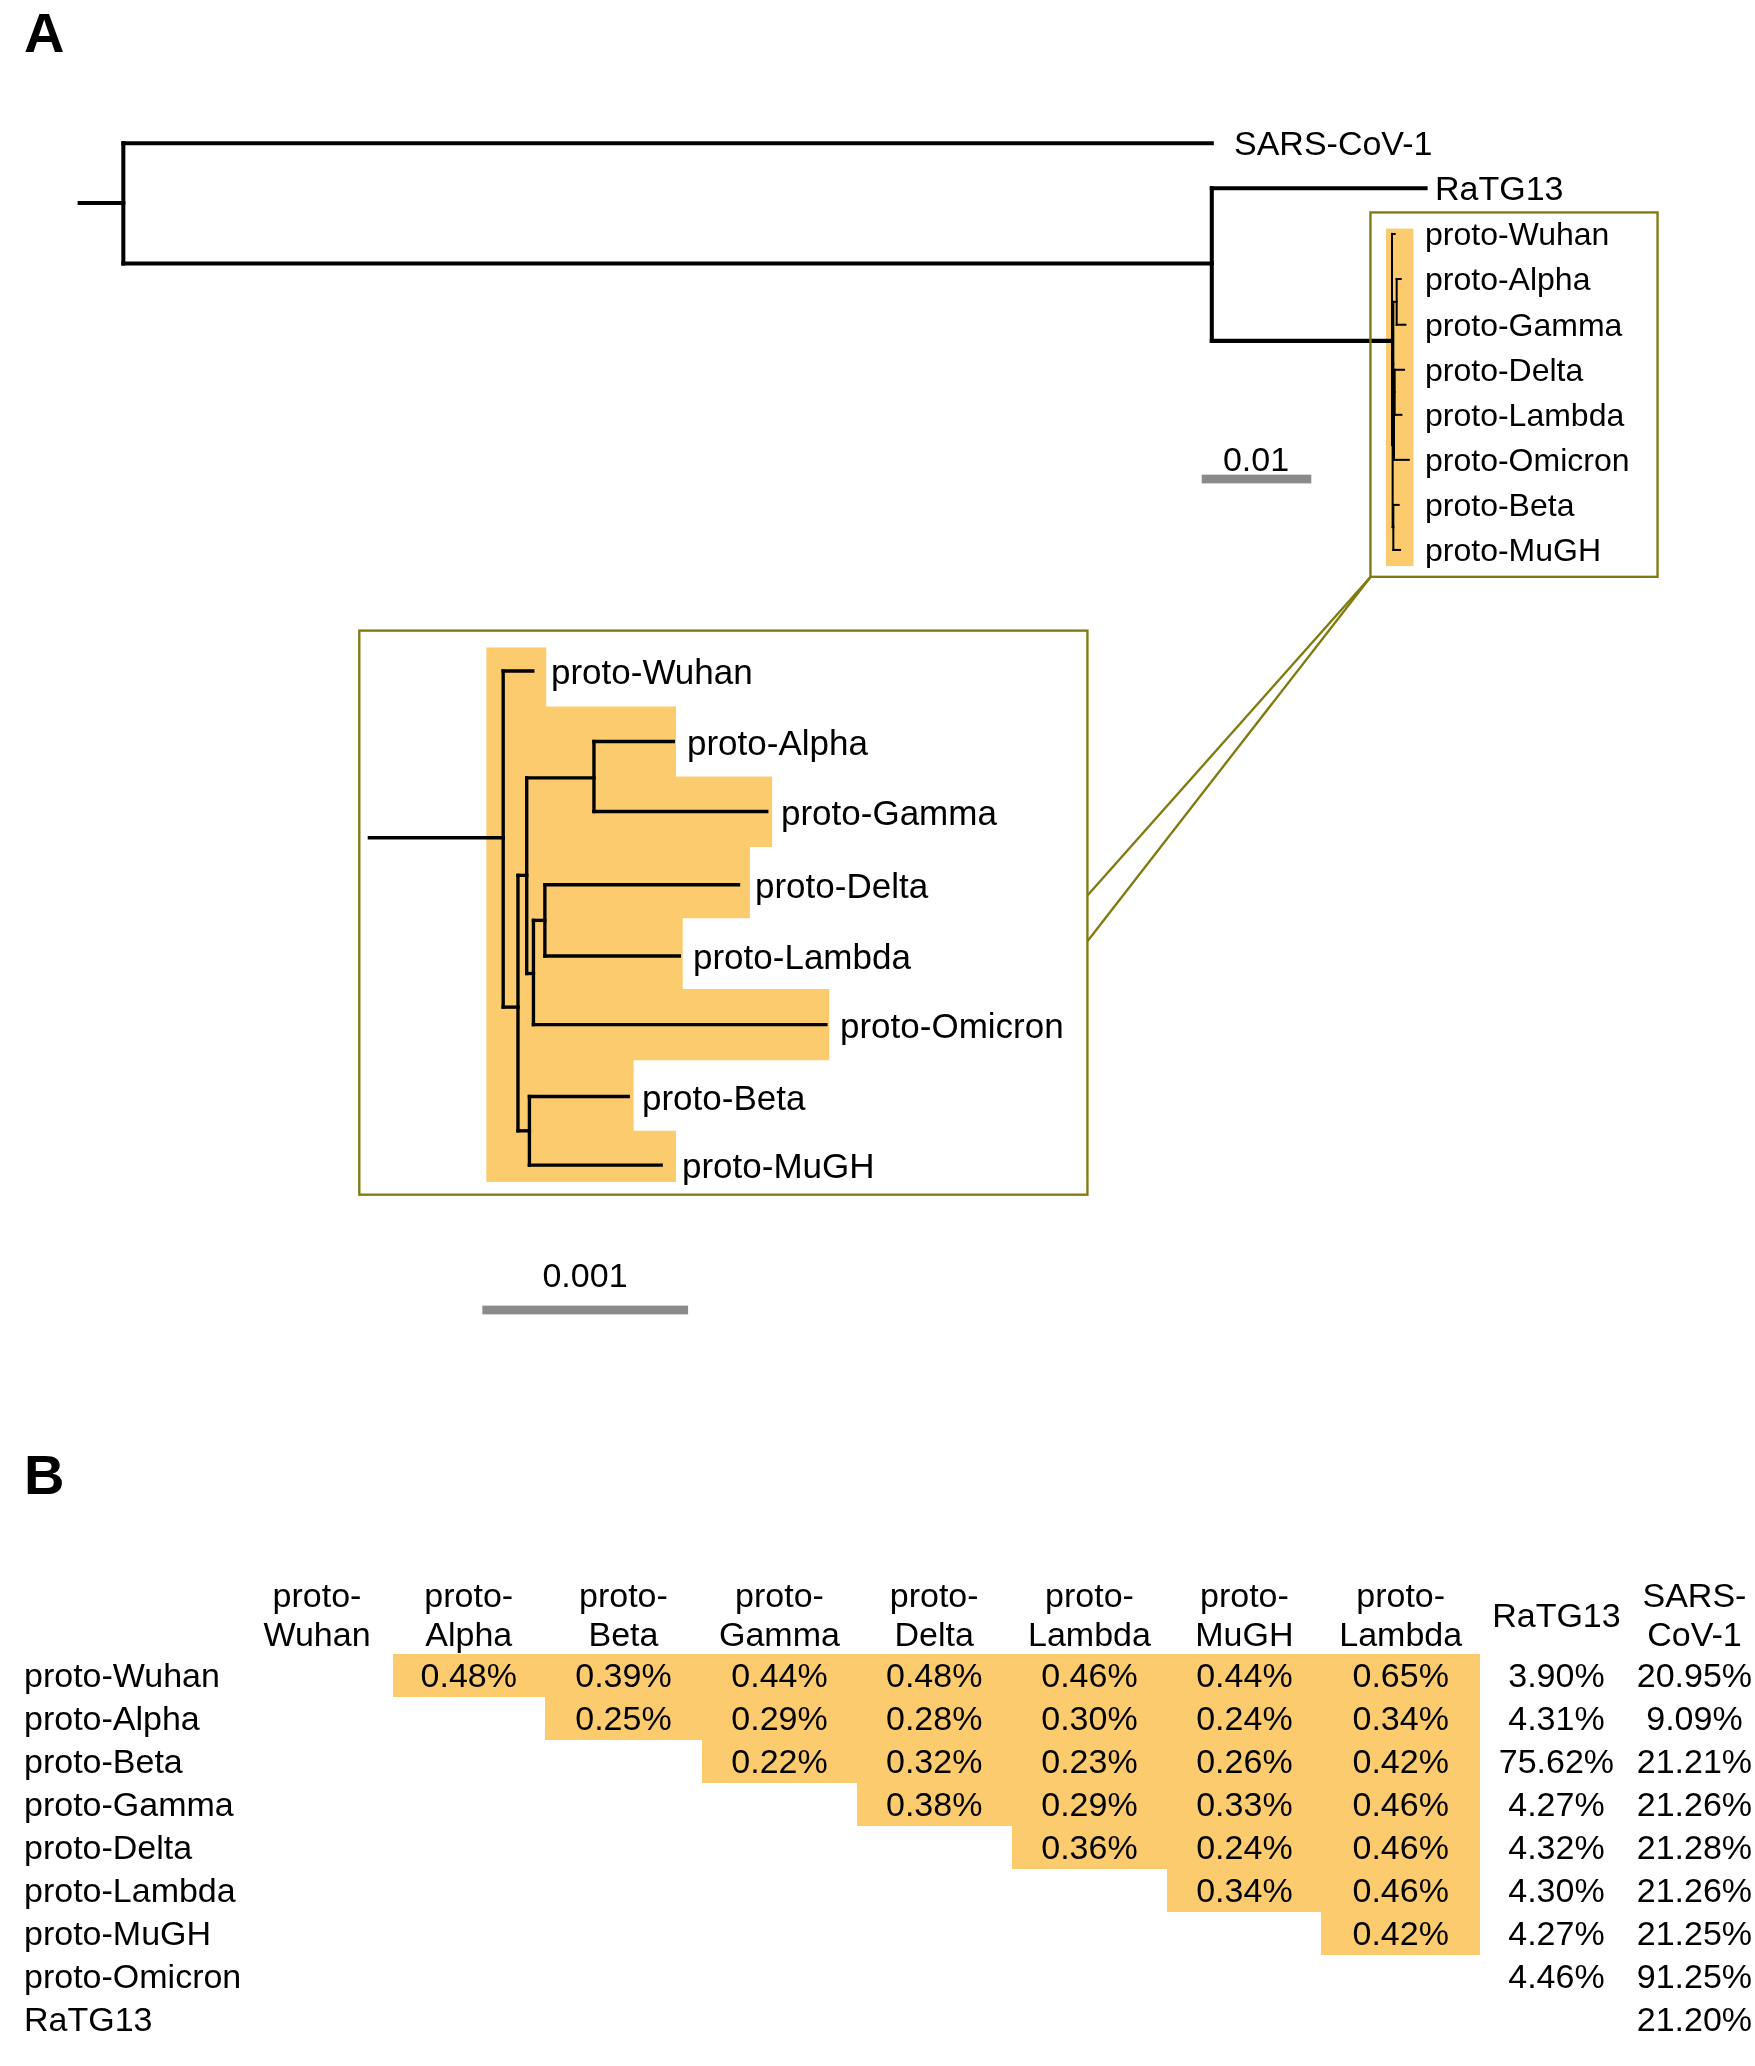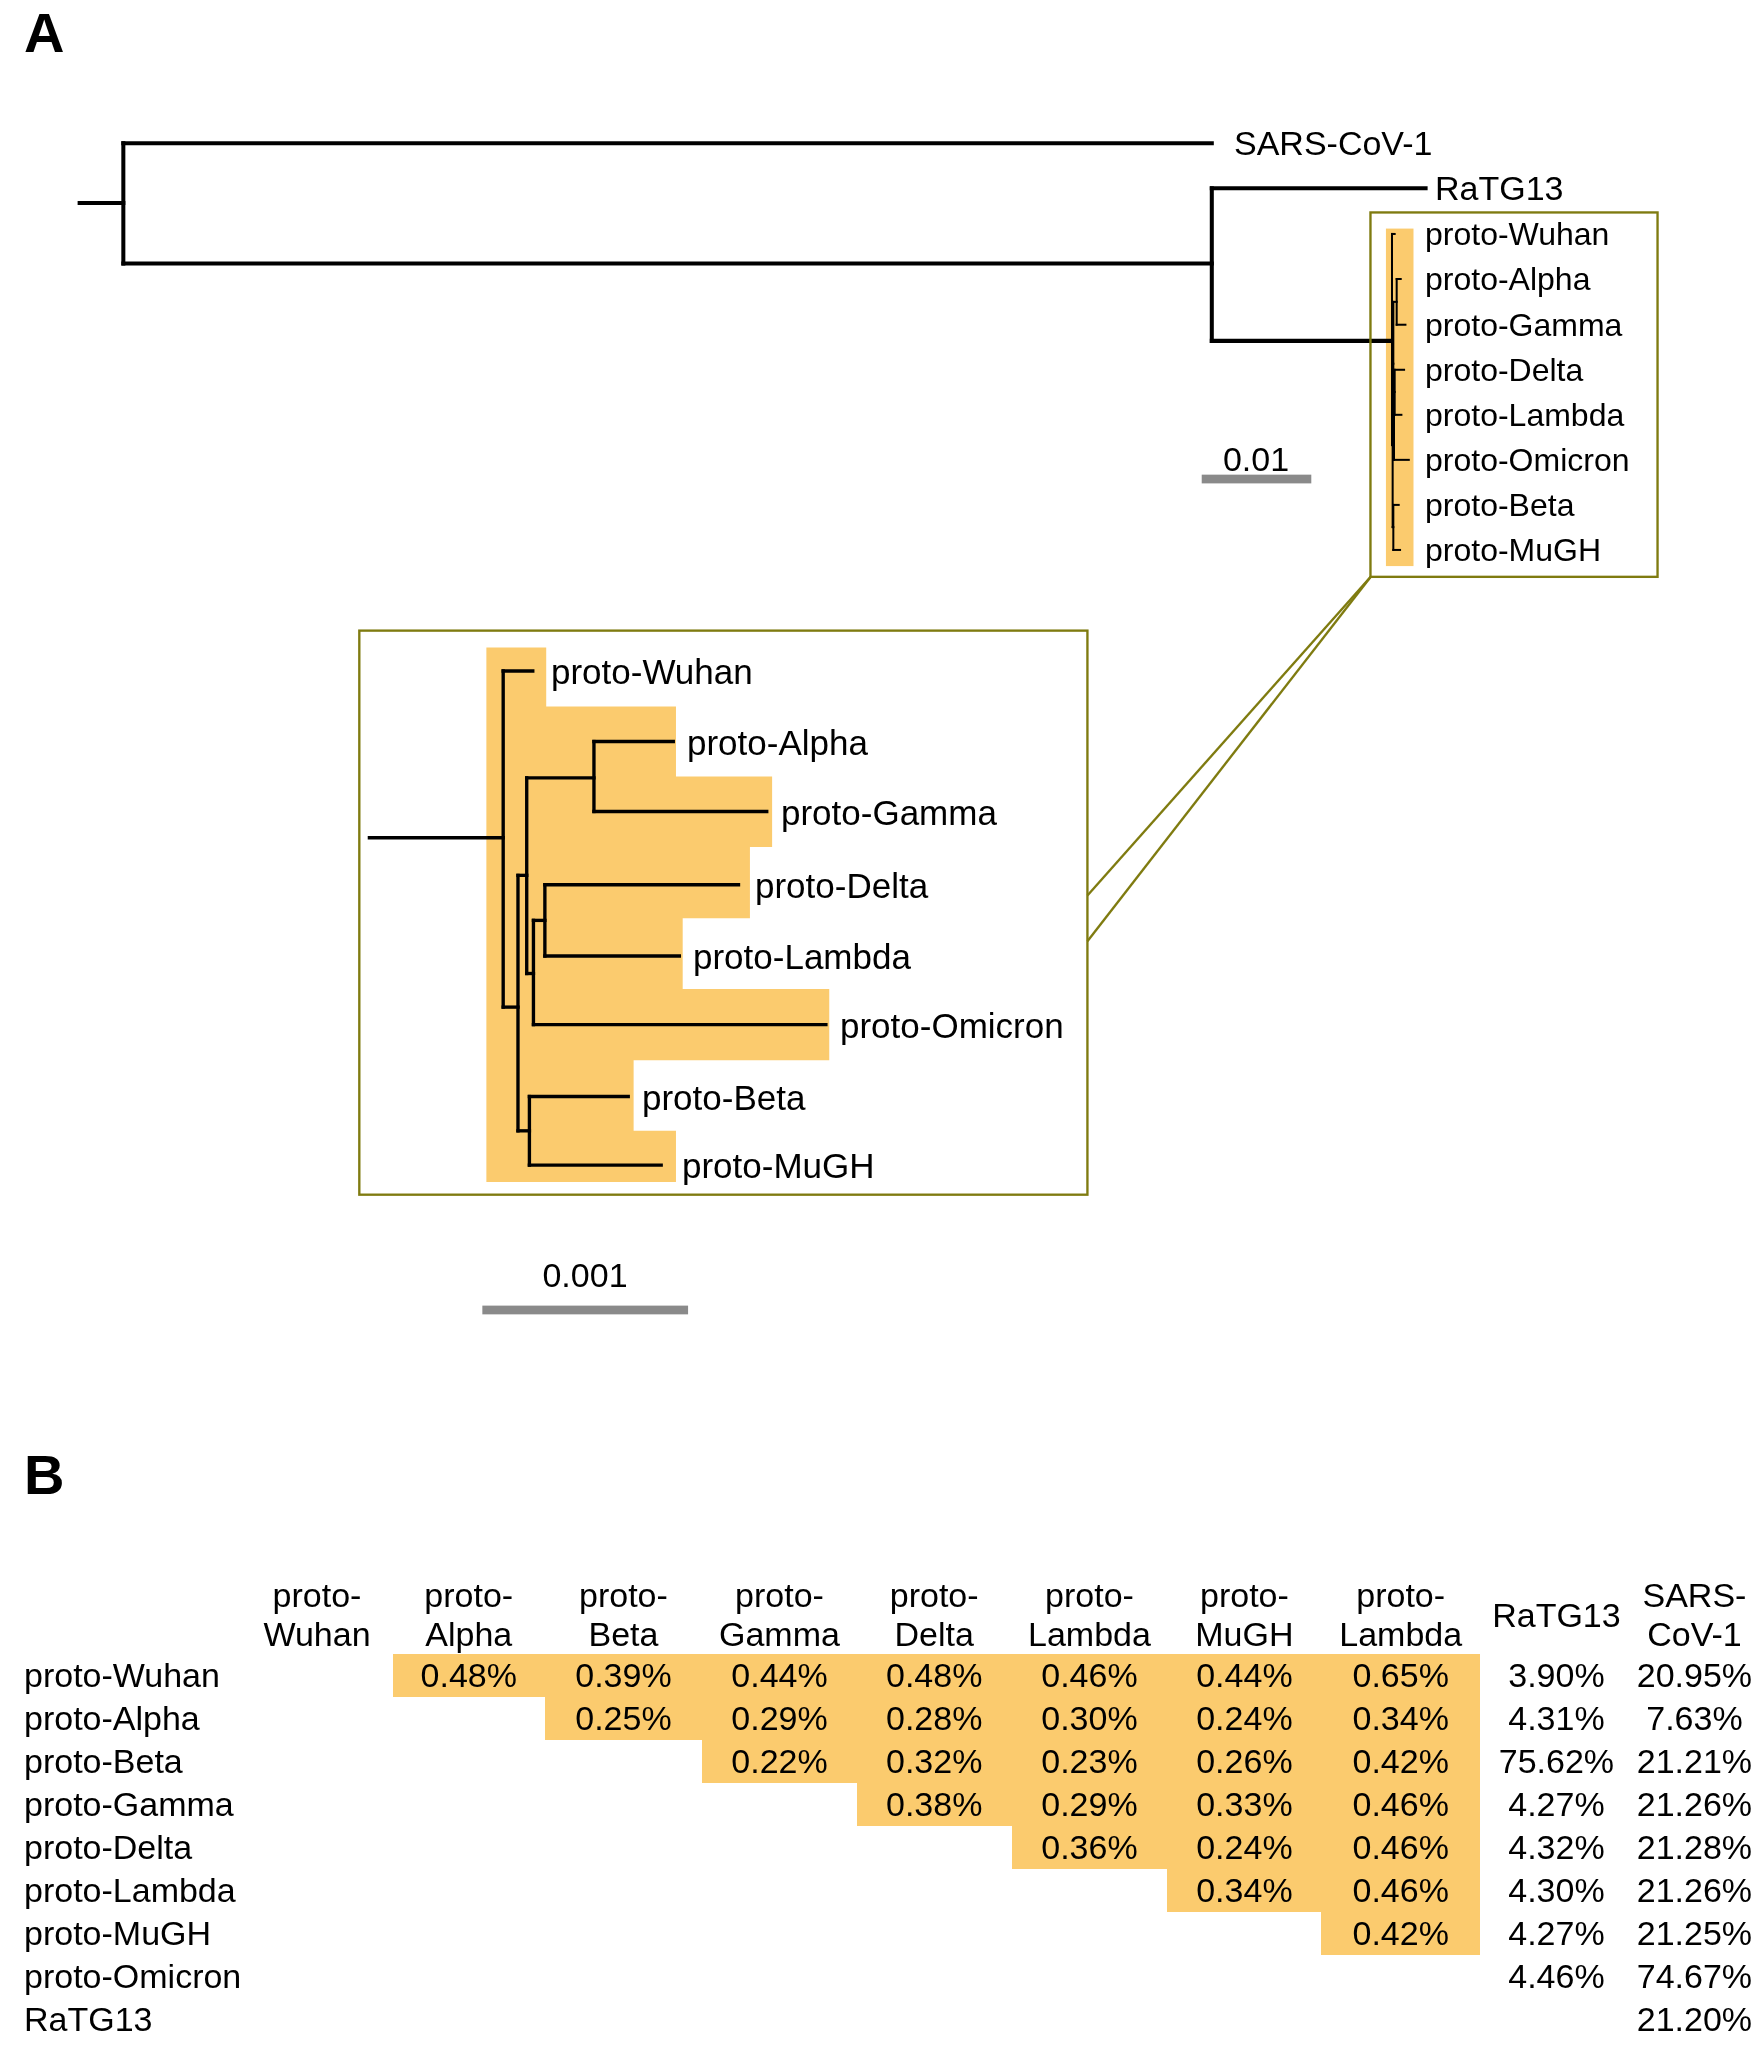--- a/index.html
+++ b/index.html
@@ -214,21 +214,21 @@
         <th>proto-Alpha</th>
         <td></td>
         <td></td>
         <td class="hl">0.25%</td>
         <td class="hl">0.29%</td>
         <td class="hl">0.28%</td>
         <td class="hl">0.30%</td>
         <td class="hl">0.24%</td>
         <td class="hl">0.34%</td>
         <td>4.31%</td>
-        <td>7.63%</td>
+        <td>9.09%</td>
       </tr>
       <tr>
         <th>proto-Beta</th>
         <td></td>
         <td></td>
         <td></td>
         <td class="hl">0.22%</td>
         <td class="hl">0.32%</td>
         <td class="hl">0.23%</td>
         <td class="hl">0.26%</td>
@@ -292,21 +292,21 @@
         <th>proto-Omicron</th>
         <td></td>
         <td></td>
         <td></td>
         <td></td>
         <td></td>
         <td></td>
         <td></td>
         <td></td>
         <td>4.46%</td>
-        <td>74.67%</td>
+        <td>91.25%</td>
       </tr>
       <tr>
         <th>RaTG13</th>
         <td></td>
         <td></td>
         <td></td>
         <td></td>
         <td></td>
         <td></td>
         <td></td>

